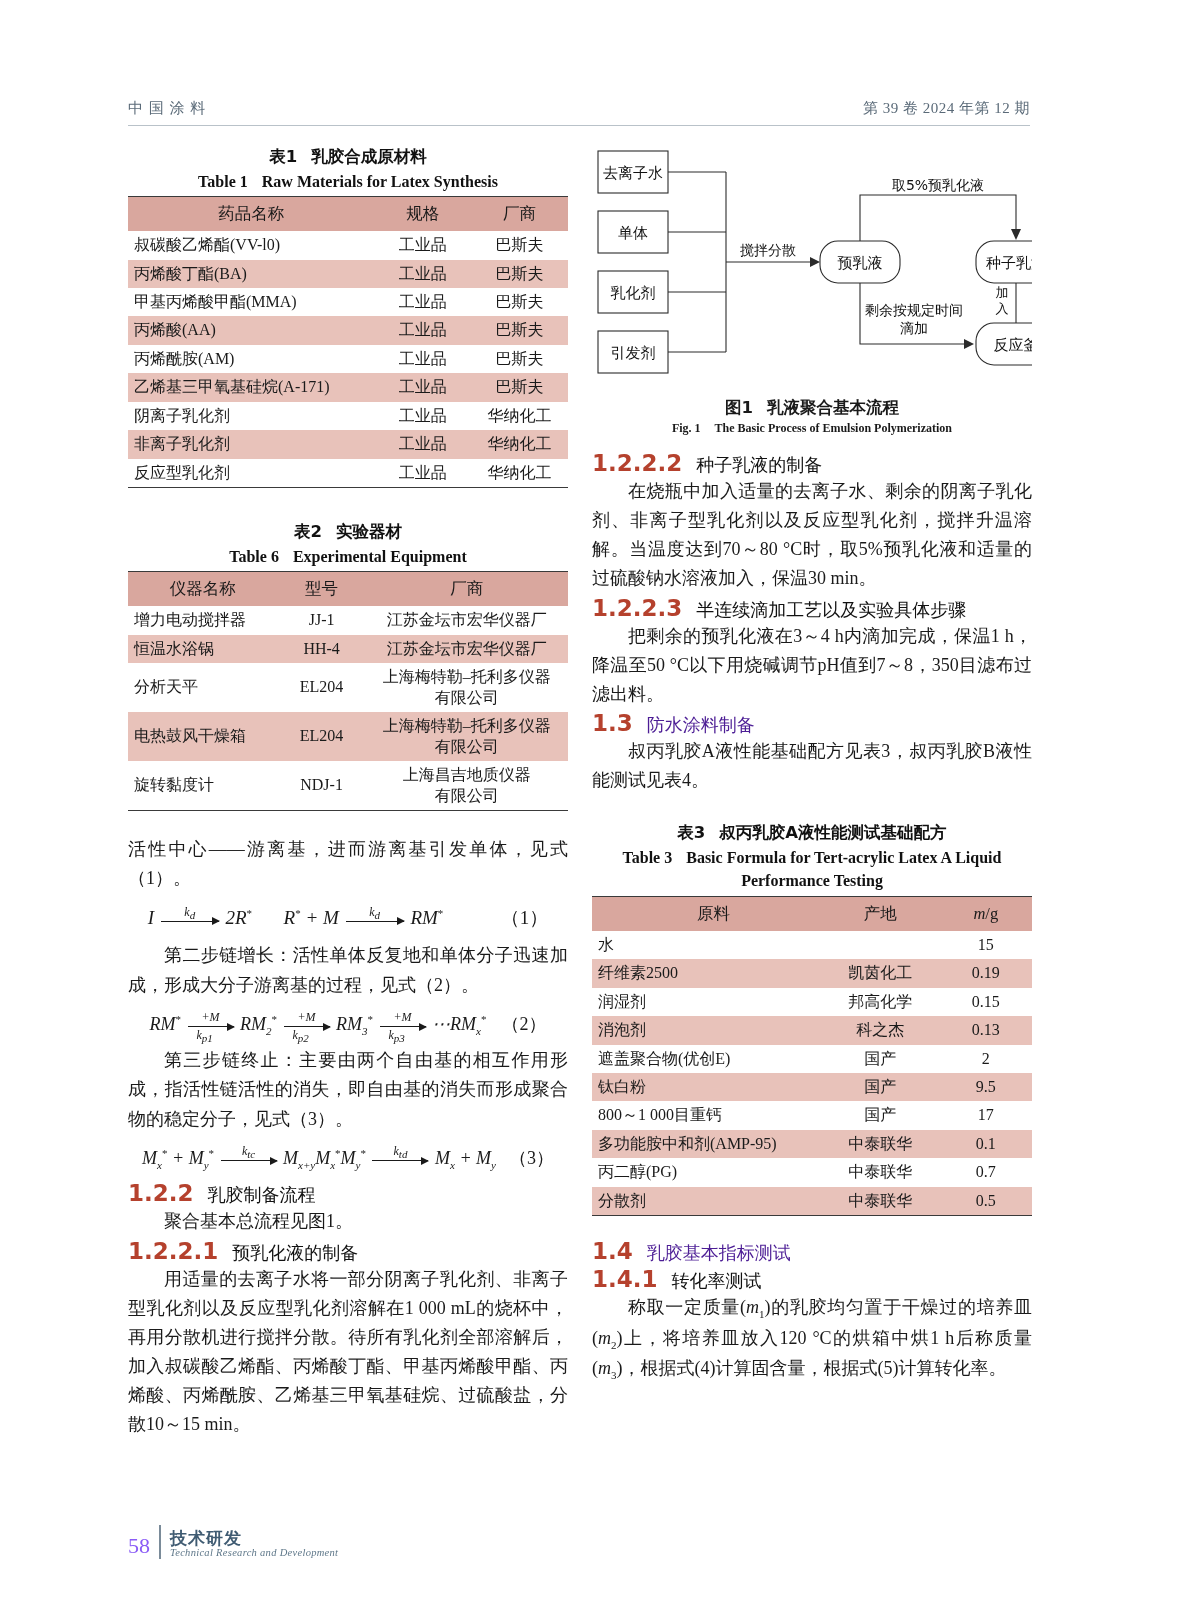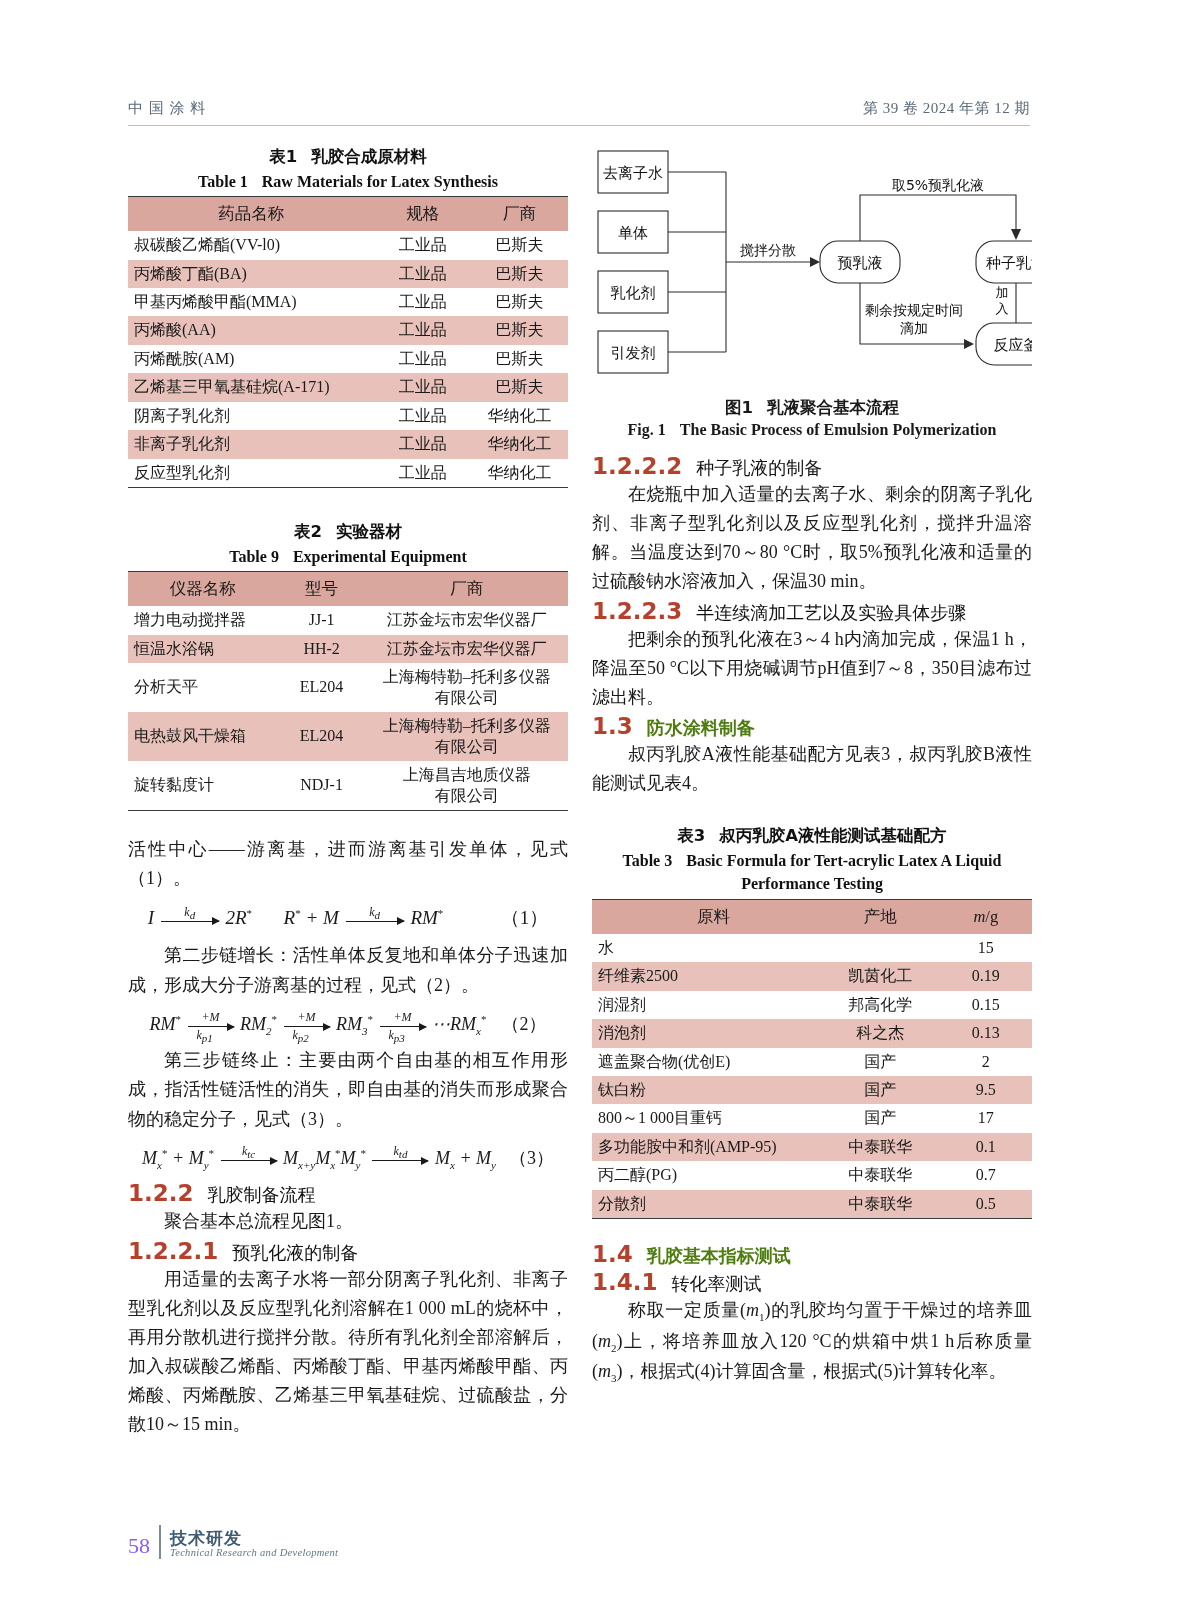--- a/index.html
+++ b/index.html
@@ -122,22 +122,22 @@
     display: flex;
     align-items: baseline;
     gap: 14px;
   }
   .heading .t {
     font-family: "DejaVu Sans", "Liberation Sans", sans-serif;
     font-size: 18px;
     color: #111;
   }
   .heading.red .t {
-    color: #4d7c0f;
-    font-weight: bold;
+    color: #4c1d95;
+    font-weight: normal;
   }
 
   
   .eq {
     position: relative;
     font-family: "Liberation Serif", serif;
     font-style: italic;
     font-size: 19px;
     margin: 12px 0 10px 0;
     text-align: center;
@@ -190,21 +190,21 @@
     text-align: center;
     font-family: "DejaVu Sans", "Liberation Sans", sans-serif;
     font-weight: bold;
     font-size: 16.5px;
     margin-top: 8px;
   }
   .fig-cap-en {
     text-align: center;
     font-family: "Liberation Serif", serif;
     font-weight: bold;
-    font-size: 16px;
+    font-size: 12px;
     margin-top: 2px;
   }
 
   
   .footer {
     position: absolute;
     left: 128px; bottom: 58px;
     display: flex; align-items: flex-end; gap: 9px;
   }
   .footer .pg {
@@ -313,21 +313,21 @@
             </tr>
           </tbody>
       </table>
     </div>
 
     <div style="margin-top:32px">
       <div class="tbl-cap-cn">
         <span>表2</span><span class="cap-gap"></span><span>实验器材</span>
       </div>
       <div class="tbl-cap-en">
-        <span>Table 9</span><span class="cap-gap"></span><span>Experimental Equipment</span>
+        <span>Table 6</span><span class="cap-gap"></span><span>Experimental Equipment</span>
       </div>
       <table class="dt t2">
         <colgroup>
             <col class="a">
             <col class="b">
             <col class="c">
           </colgroup>
         <thead>
           <tr>
             <th class="rule-top" style="border-top: 1.4px solid rgb(58, 58, 58);">仪器名称</th>
@@ -336,21 +336,21 @@
           </tr>
         </thead>
         <tbody>
             <tr>
               <td class="c-left">增力电动搅拌器</td>
               <td class="c-center">JJ-1</td>
               <td class="c-center">江苏金坛市宏华仪器厂</td>
             </tr>
             <tr class="alt">
               <td class="c-left">恒温水浴锅</td>
-              <td class="c-center">HH-2</td>
+              <td class="c-center">HH-4</td>
               <td class="c-center">江苏金坛市宏华仪器厂</td>
             </tr>
             <tr>
               <td class="c-left">分析天平</td>
               <td class="c-center">EL204</td>
               <td class="c-center two-line">
                 <div>上海梅特勒–托利多仪器</div>
                 <div>有限公司</div>
               </td>
             </tr>

